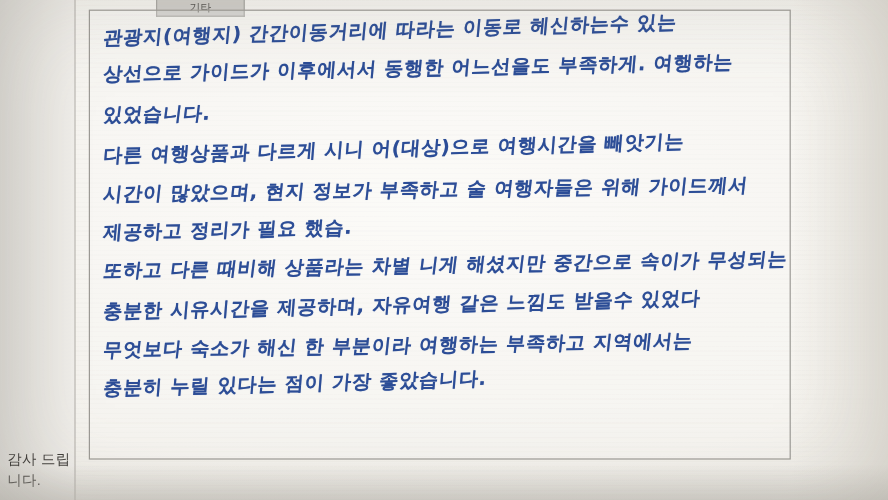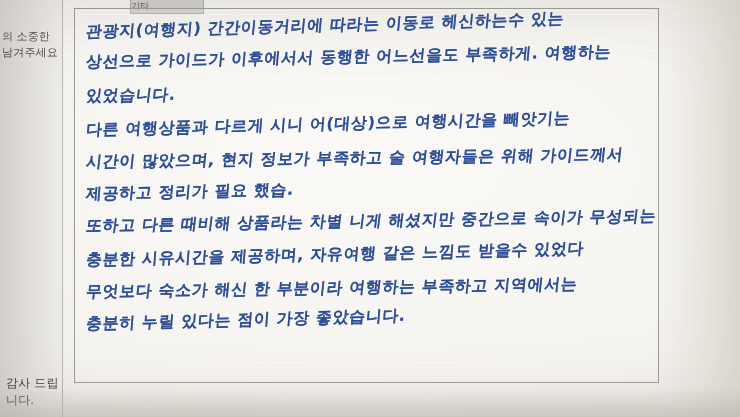--- a/index.html
+++ b/index.html
@@ -76,20 +76,21 @@
     height: 13px;
     background: #cfcdc8;
     border: 1px solid #a9a7a2;
     border-top: none;
     overflow: hidden;
   }
   .top-tab span {
     display: block;
     font-size: 9px;
     color: #55534f;
+    text-align: center;
     line-height: 13px;
   }
 
   
   .answer-box {
     position: absolute;
     left: 74px;
     top: 8px;
     width: 585px;
     height: 375px;
@@ -160,22 +161,20 @@
   }
 </style>
 </head>
 <body>
 
 <div class="photo">
 
   <div class="paper-grain"></div>
 
   <div class="left-margin">
-    <div class="left-margin-text">의 소중한
-남겨주세요</div>
     <div class="thanks-text">감사 드립니다.</div>
   </div>
 
   <div class="top-tab">
     <span>기타</span>
   </div>
 
   <div class="answer-box"></div>
 
   <div class="handwriting">

